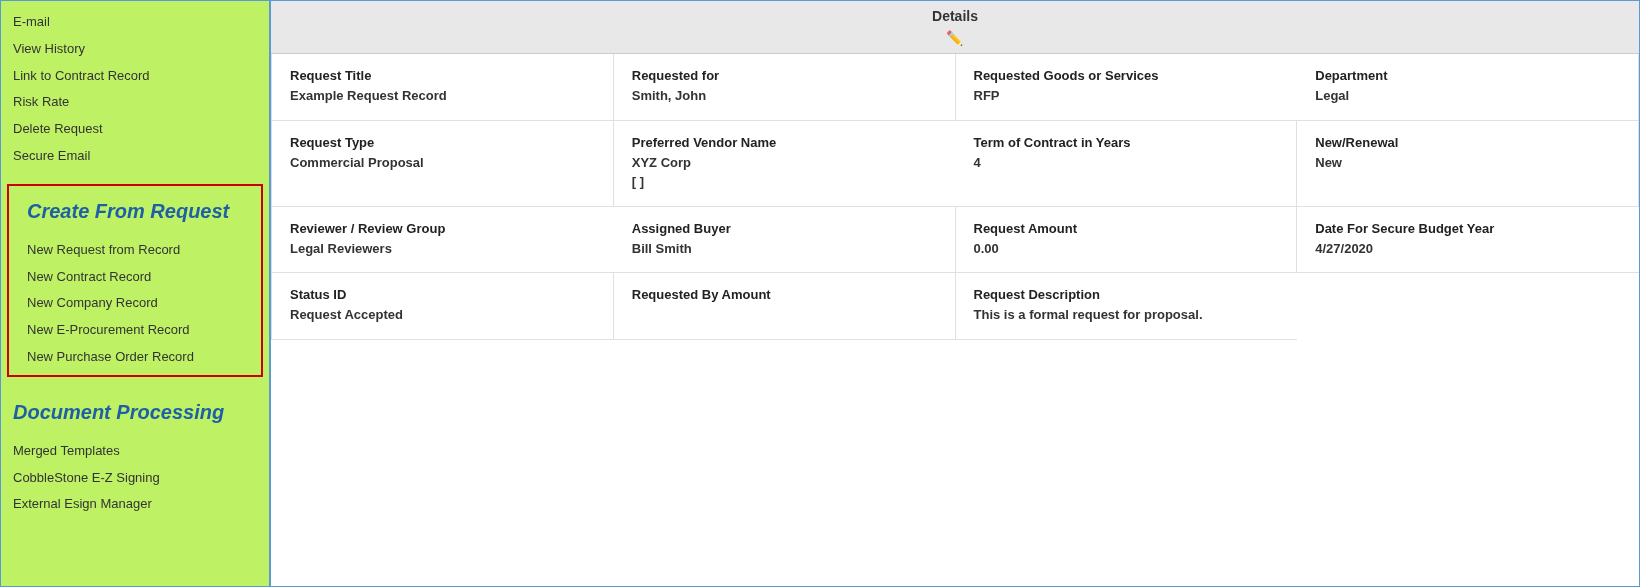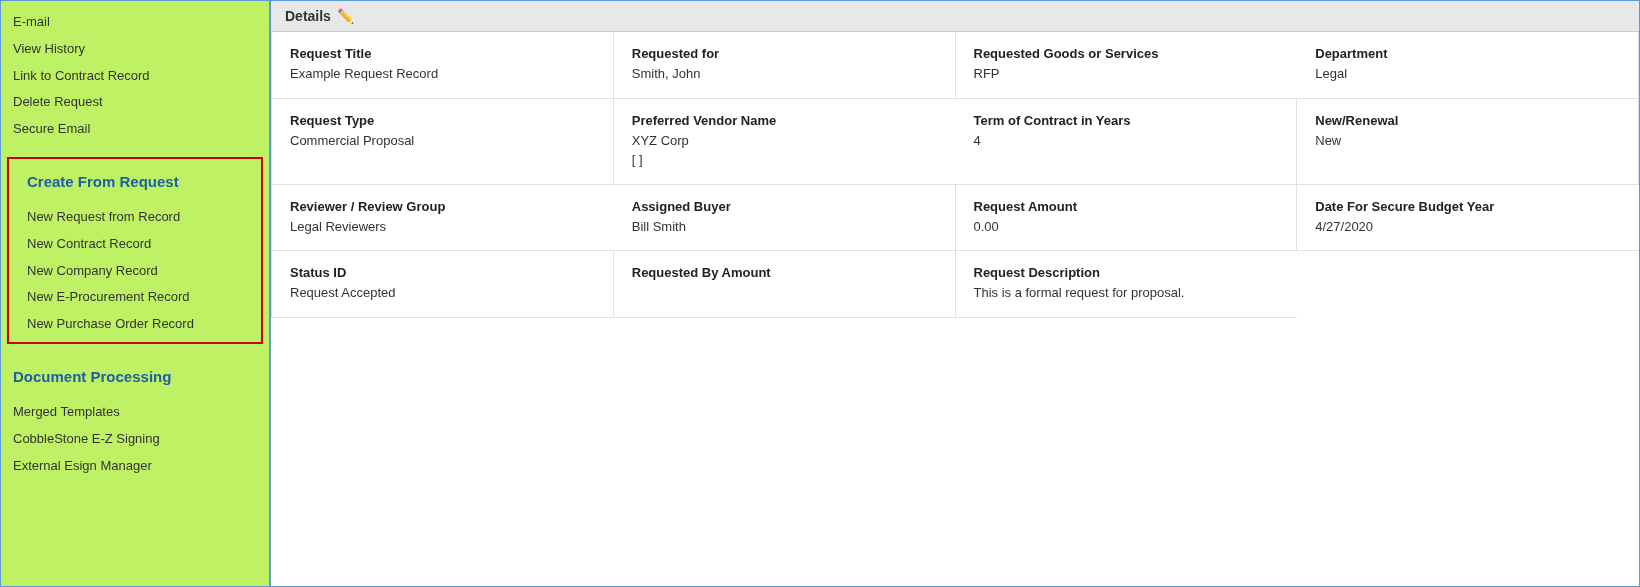--- a/index.html
+++ b/index.html
@@ -26,22 +26,23 @@
     .sidebar-item {
       padding: 3px 12px;
       cursor: pointer;
       color: #333;
       font-size: 13px;
       line-height: 1.6;
     }
     .sidebar-section-header {
       color: #1f5fa6;
       font-weight: bold;
-      font-size: 15px;
+      font-size: 20px;
       padding: 10px 12px 4px 12px;
+      font-style: italic;
     }
     .sidebar-group-bordered {
       border: 2px solid #c00;
       margin: 4px 6px 4px 6px;
       padding: 4px 6px;
     }
     .sidebar-divider {
       height: 10px;
     }
     
@@ -52,20 +53,21 @@
     }
     .details-header {
       background: #e8e8e8;
       padding: 7px 14px;
       font-weight: bold;
       font-size: 14px;
       display: flex;
       align-items: center;
       gap: 6px;
       border-bottom: 1px solid #ccc;
+      flex-direction: column;
     }
     .edit-icon {
       font-size: 14px;
     }
     .details-grid {
       display: grid;
       grid-template-columns: 1fr 1fr 1fr 1fr;
       border-left: 1px solid #ddd;
     }
     .detail-cell {
@@ -80,33 +82,35 @@
     .detail-label {
       font-weight: bold;
       font-size: 13px;
       margin-bottom: 3px;
       color: #222;
     }
     .detail-value {
       font-size: 13px;
       color: #333;
       line-height: 1.5;
+      font-weight: bold;
     }
   </style>
 </head>
 <body>
 
 <div class="layout">
 
   <div class="sidebar">
 
     <div>
       <div class="sidebar-item">E-mail</div>
       <div class="sidebar-item">View History</div>
       <div class="sidebar-item">Link to Contract Record</div>
+      <div class="sidebar-item">Risk Rate</div>
       <div class="sidebar-item">Delete Request</div>
       <div class="sidebar-item">Secure Email</div>
     </div>
     <div class="sidebar-divider"></div>
 
     <div class="sidebar-group-bordered">
       <div class="sidebar-section-header">Create From Request</div>
       <div class="sidebar-divider"></div>
       <div class="sidebar-item">New Request from Record</div>
       <div class="sidebar-item">New Contract Record</div>

